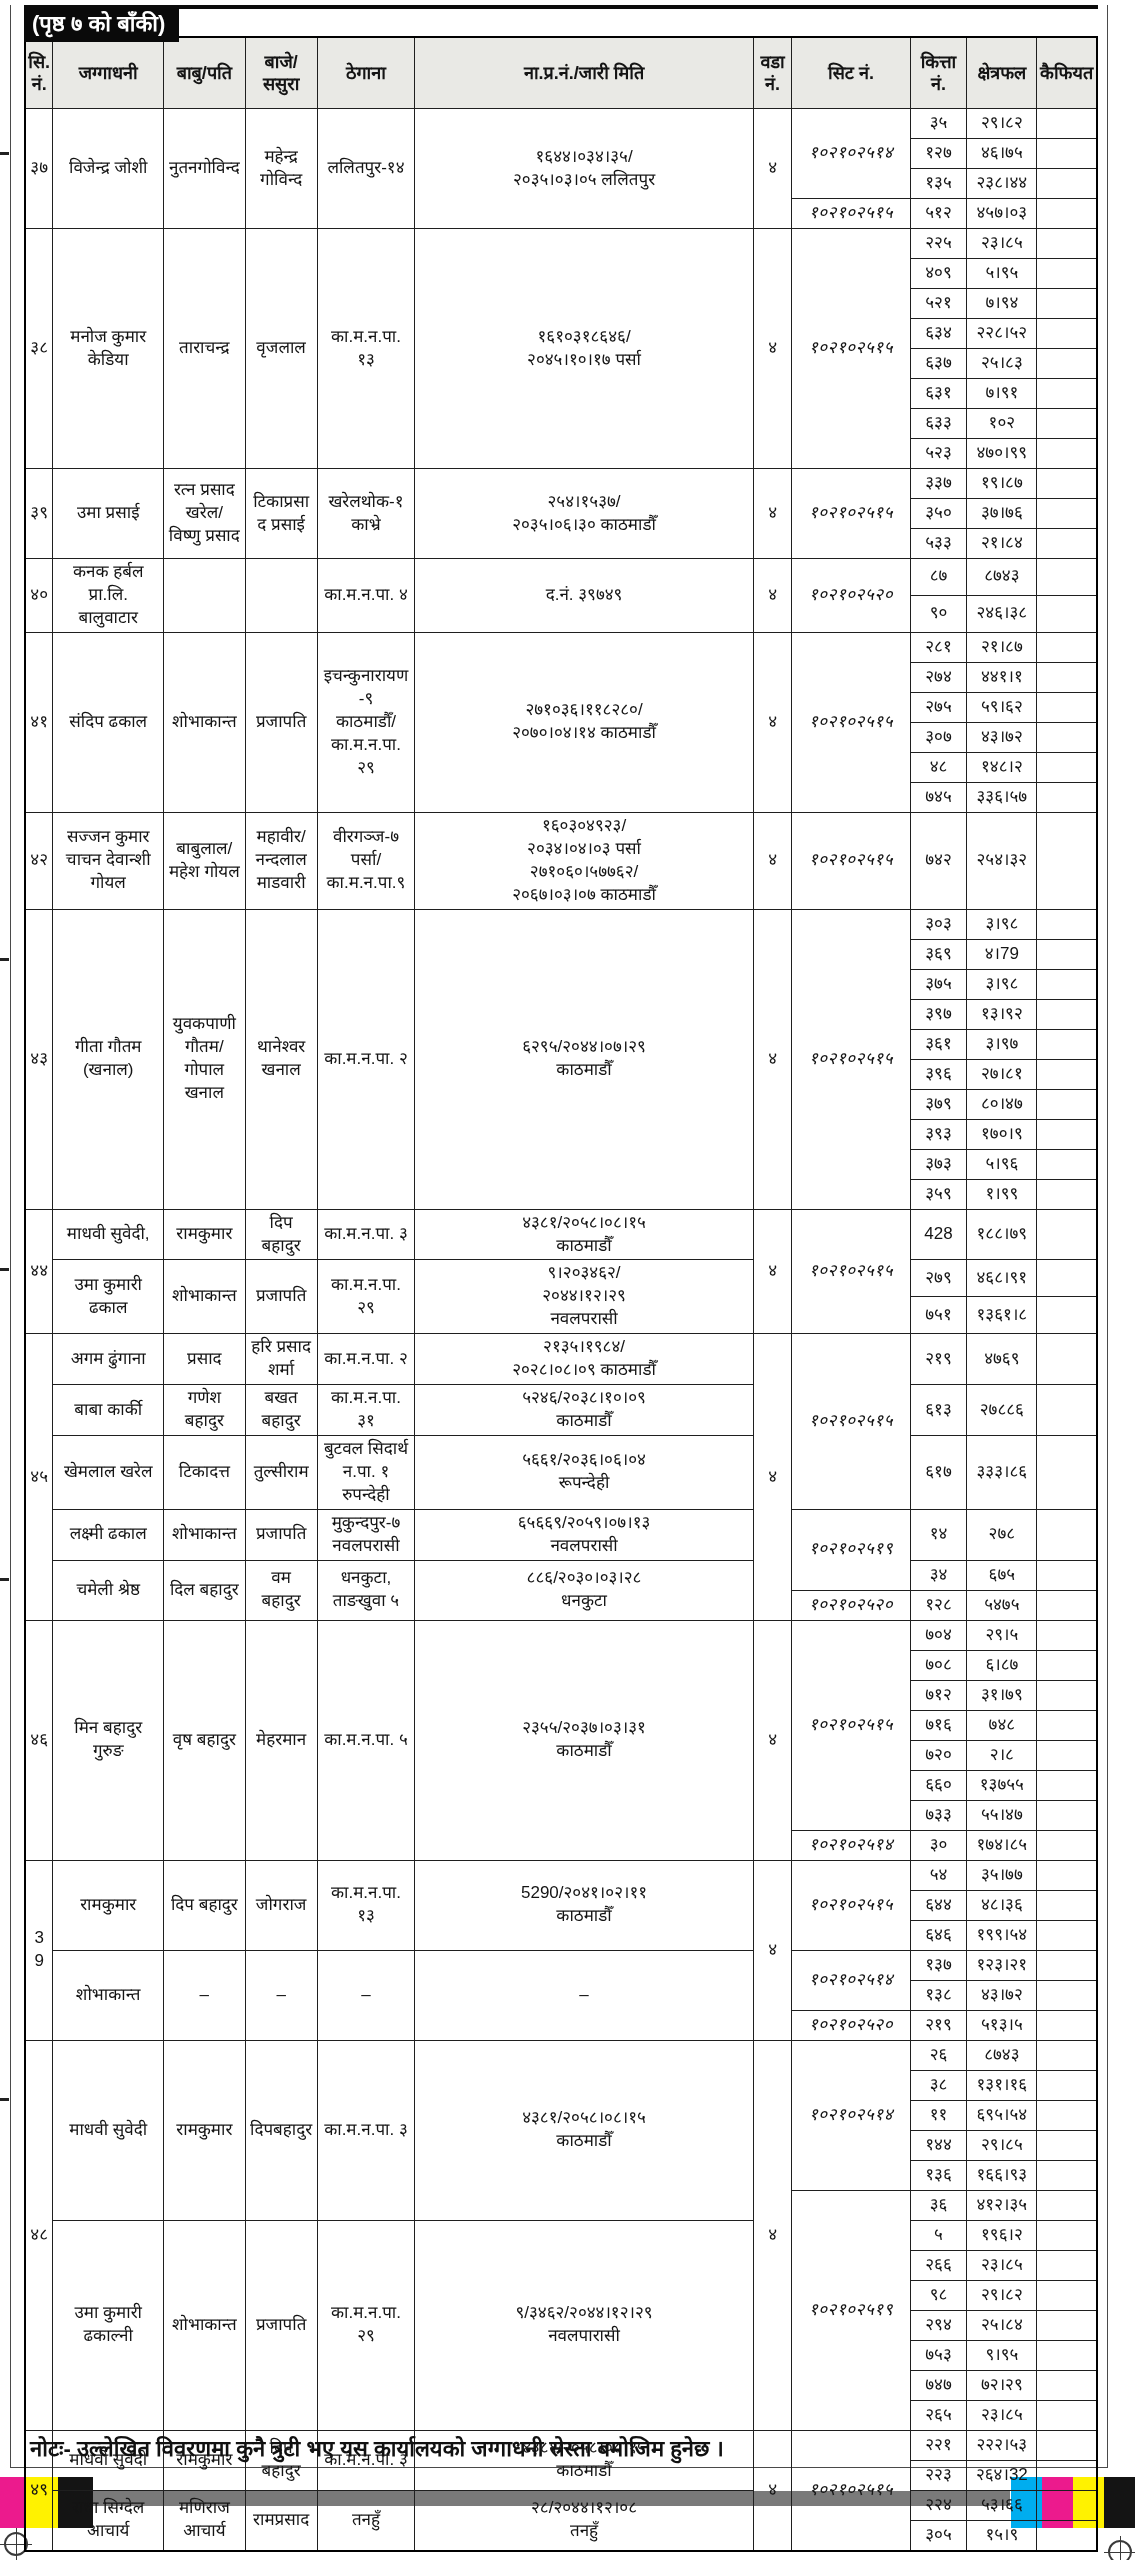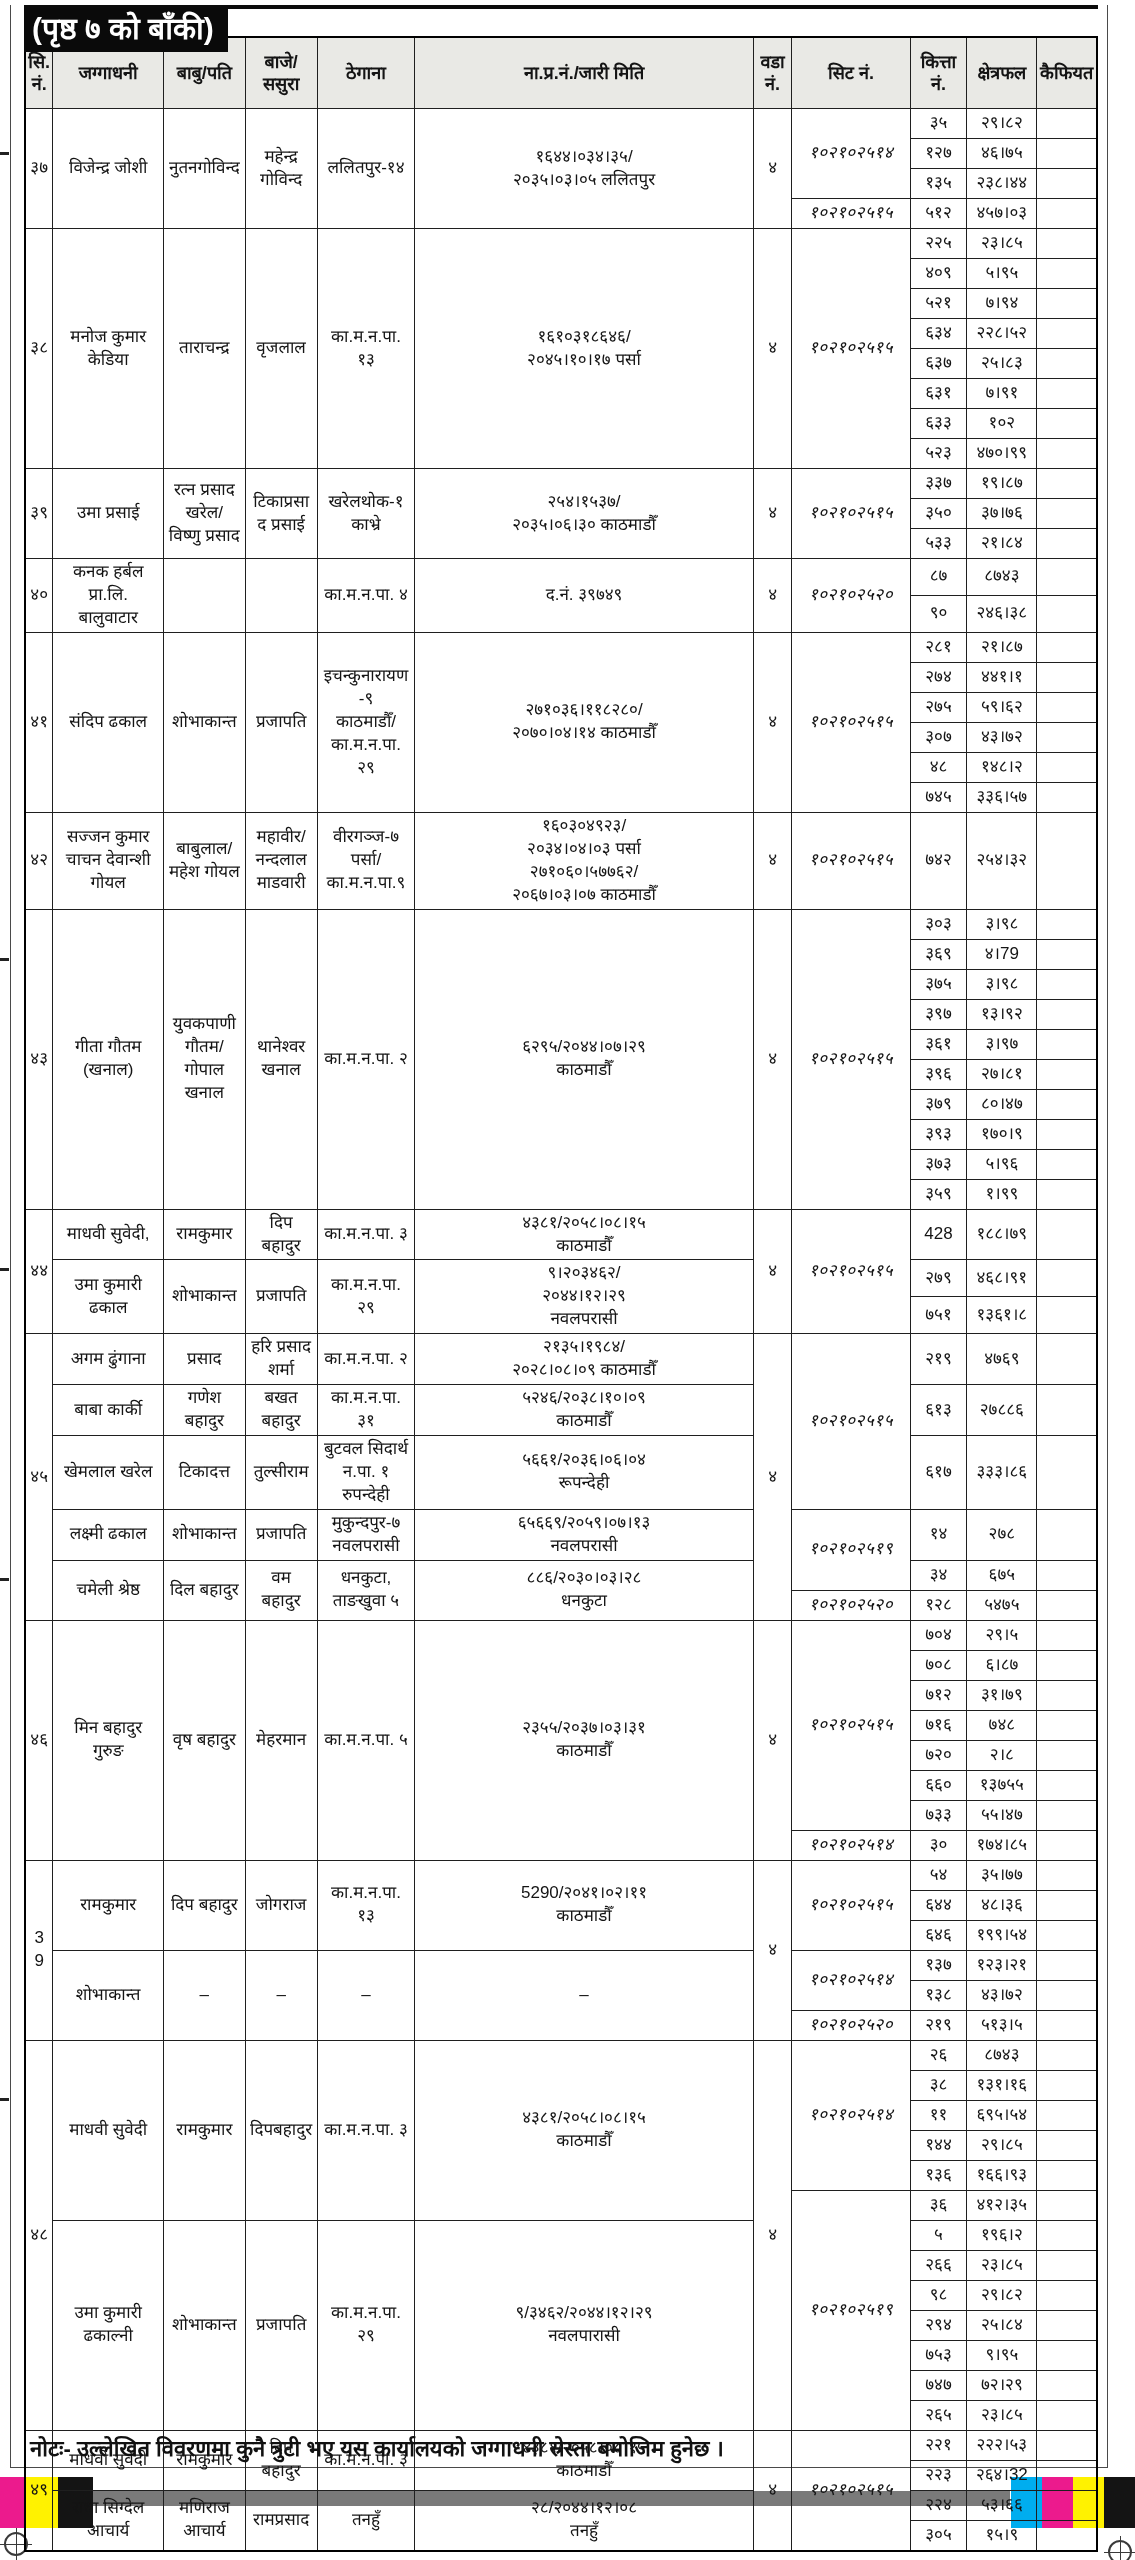--- a/index.html
+++ b/index.html
@@ -7,21 +7,21 @@
     width:1135px;height:2560px;position:relative;overflow:hidden;
     background:#ffffff;color:#141414;
     font-family:"Liberation Sans","DejaVu Sans",sans-serif;
   }
   
   .top-rule{position:absolute;top:5px;left:24px;width:1074px;height:4px;background:#0b0b0b;}
   .page-frame{position:absolute;left:10px;top:5px;width:1096px;height:2462px;
     border-left:1px solid #4a4a4a;border-right:1px solid #4a4a4a;border-bottom:1px solid #4a4a4a;}
   .page-note{
     position:absolute;top:8px;left:24px;z-index:3;background:#0a0a0a;color:#ffffff;
-    font-size:30px;font-weight:bold;padding:3px 14px 5px 8px;line-height:1.2;
+    font-size:22px;font-weight:bold;padding:3px 14px 5px 8px;line-height:1.2;
   }
   .tick{position:absolute;left:0;width:9px;height:3px;background:#222;}
   .reg{position:absolute;width:20px;height:20px;border:2px solid #3a3a3a;border-radius:50%;}
   .reg:before{content:"";position:absolute;left:50%;top:-6px;bottom:-6px;width:1px;background:#3a3a3a;}
   .reg:after{content:"";position:absolute;top:50%;left:-6px;right:-6px;height:1px;background:#3a3a3a;}
 
   
   #doc-table{position:absolute;left:24px;top:36px;width:1074px;z-index:2;}
   #doc-table table{width:100%;border-collapse:collapse;border:2px solid #000;table-layout:fixed;}
   #doc-table th{

